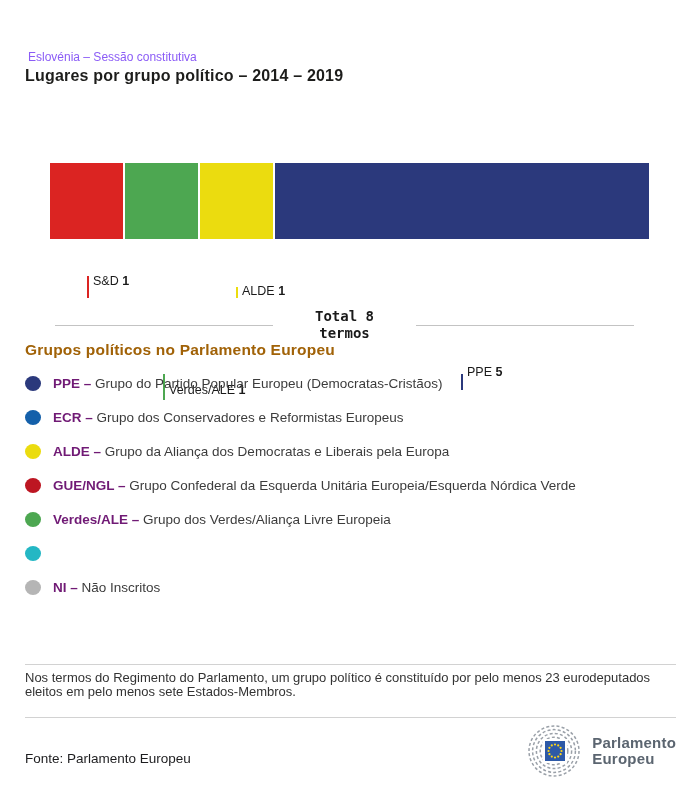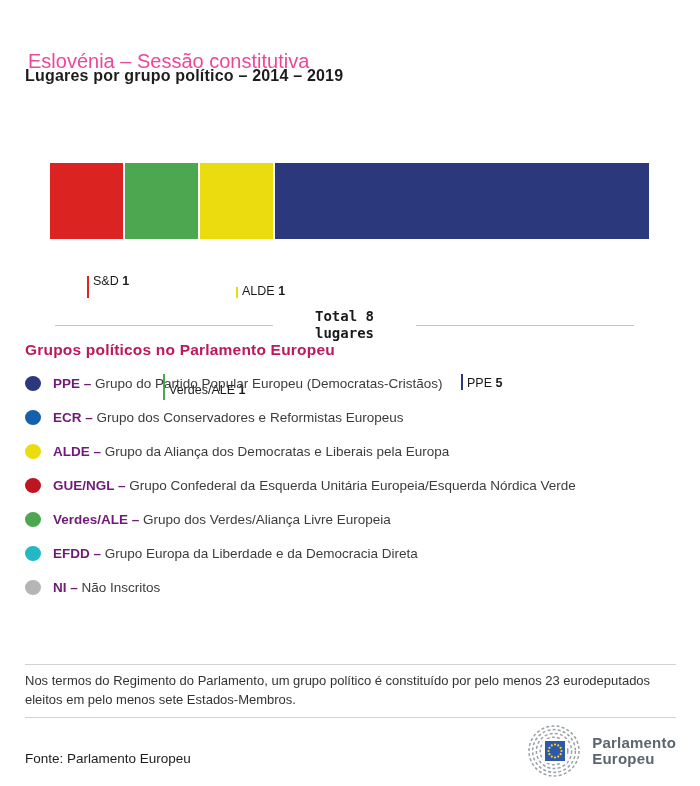--- a/index.html
+++ b/index.html
@@ -10,21 +10,21 @@
     overflow:hidden; margin:0 auto;
   }
 
   
   .title {
     position:absolute; left:25px; top:19px;
     font-size:16px; font-weight:bold; letter-spacing:.2px; color:#1d1d1b;margin-top:48px;
   }
   .subtitle {
     position:absolute; left:28px; top:50px;
-    font-size:20px; font-weight:normal; color:#ec4899;
+    font-size:12px; font-weight:normal; color:#8b5cf6;
   }
 
   
   .chart { position:absolute; left:0; top:135px; width:700px; height:135px; }
   .bar {
     position:absolute; left:50px; top:28px; width:599px; height:76px;
     display:flex; flex-direction:row;
   }
   .segment { height:100%; }
   .segment:not(:last-child) { border-right:2px solid #ffffff; }
@@ -35,55 +35,55 @@
   }
   .callout-label b { font-weight:bold; }
 
   .tick-sd     { left:87px;  top:141px; height:22px; }
   .label-sd    { left:93px;  top:139px; }
   .tick-alde   { left:236px; top:152px; height:11px; }
   .label-alde  { left:242px; top:149px; }
   .tick-verdes { left:163px; top:239px; height:26px; }
   .label-verdes{ left:169px; top:248px; }
   .tick-ppe    { left:461px; top:239px; height:16px; }
-  .label-ppe   { left:467px; top:241px; }
+  .label-ppe   { left:467px; top:230px; }
 
   
   .total-row {
     position:absolute; left:55px; top:308px; width:579px;
     display:flex; align-items:center;
   }
   .total-line { flex:1; height:1px; background:#c3c3c3; }
   .total-text {
     padding:0 42px; text-align:center;
     font-family:"DejaVu Sans Mono", monospace; font-weight:bold;
     font-size:14px; line-height:17px; color:#1a1a1a; white-space:pre;
   }
 
   
   .legend-heading {
     position:absolute; left:25px; top:341px;
-    font-size:15.5px; font-weight:bold; color:#be185d; letter-spacing:.2px;
+    font-size:15.5px; font-weight:bold; color:#a16207; letter-spacing:.2px;
   }
   .legend { position:absolute; left:25px; top:366px; width:660px; list-style:none; }
   .legend-row { display:flex; align-items:center; height:34px; }
   .bullet {
     width:16px; height:15px; border-radius:50%;
     margin-right:12px; flex:0 0 16px;
   }
   .legend-text { font-size:13.5px; color:#3c3c3c; }
   .legend-text b { color:#701a75; font-weight:bold; }
 
   
   .rule { position:absolute; left:25px; width:651px; height:1px; background:#d2d2d2; }
   .rule-1 { top:664px; }
   .rule-2 { top:717px; }
   .footnote {
     position:absolute; left:25px; top:671px; width:656px;
-    font-size:13px; line-height:19px; color:#333333;
+    font-size:13px; line-height:14px; color:#333333;
   }
   .source {
     position:absolute; left:25px; top:751px;
     font-size:13.5px; color:#1d1d1f;
   }
   .source b { font-weight:normal; }
 
   .logo { position:absolute; right:24px; top:725px; display:flex; align-items:center; }
   .logo-mark { width:66px; height:52px; margin-right:8px; }
   .logo-text {
@@ -124,21 +124,21 @@
     </div>
 
     <div class="tick tick-ppe" style="background: rgb(43, 57, 124);"></div>
     <div class="callout-label label-ppe">
       <span>PPE</span>&nbsp;<b>5</b>
     </div>
   </div>
 
   <div class="total-row">
     <div class="total-line"></div>
-    <div class="total-text"><span>Total 8</span><br><span>lugares</span></div>
+    <div class="total-text"><span>Total 8</span><br><span>termos</span></div>
     <div class="total-line"></div>
   </div>
 
   <div class="legend-heading">Grupos políticos no Parlamento Europeu</div>
   <ul class="legend">
     <li class="legend-row">
       <span class="bullet" style="background: rgb(43, 57, 124);"></span>
       <span class="legend-text"><b>PPE –</b> <span>Grupo do Partido Popular Europeu (Democratas-Cristãos)</span></span>
     </li>
     <li class="legend-row">
@@ -152,21 +152,20 @@
     <li class="legend-row">
       <span class="bullet" style="background: rgb(189, 22, 34);"></span>
       <span class="legend-text"><b>GUE/NGL –</b> <span>Grupo Confederal da Esquerda Unitária Europeia/Esquerda Nórdica Verde</span></span>
     </li>
     <li class="legend-row">
       <span class="bullet" style="background: rgb(77, 167, 81);"></span>
       <span class="legend-text"><b>Verdes/ALE –</b> <span>Grupo dos Verdes/Aliança Livre Europeia</span></span>
     </li>
     <li class="legend-row">
       <span class="bullet" style="background: rgb(36, 183, 196);"></span>
-      <span class="legend-text"><b>EFDD –</b> <span>Grupo Europa da Liberdade e da Democracia Direta</span></span>
     </li>
     <li class="legend-row">
       <span class="bullet" style="background: rgb(181, 181, 181);"></span>
       <span class="legend-text"><b>NI –</b> <span>Não Inscritos</span></span>
     </li>
   </ul>
 
   <div class="rule rule-1"></div>
   <p class="footnote">Nos termos do Regimento do Parlamento, um grupo político é constituído por pelo menos 23 eurodeputados eleitos em pelo menos sete Estados-Membros.</p>
   <div class="rule rule-2"></div>

